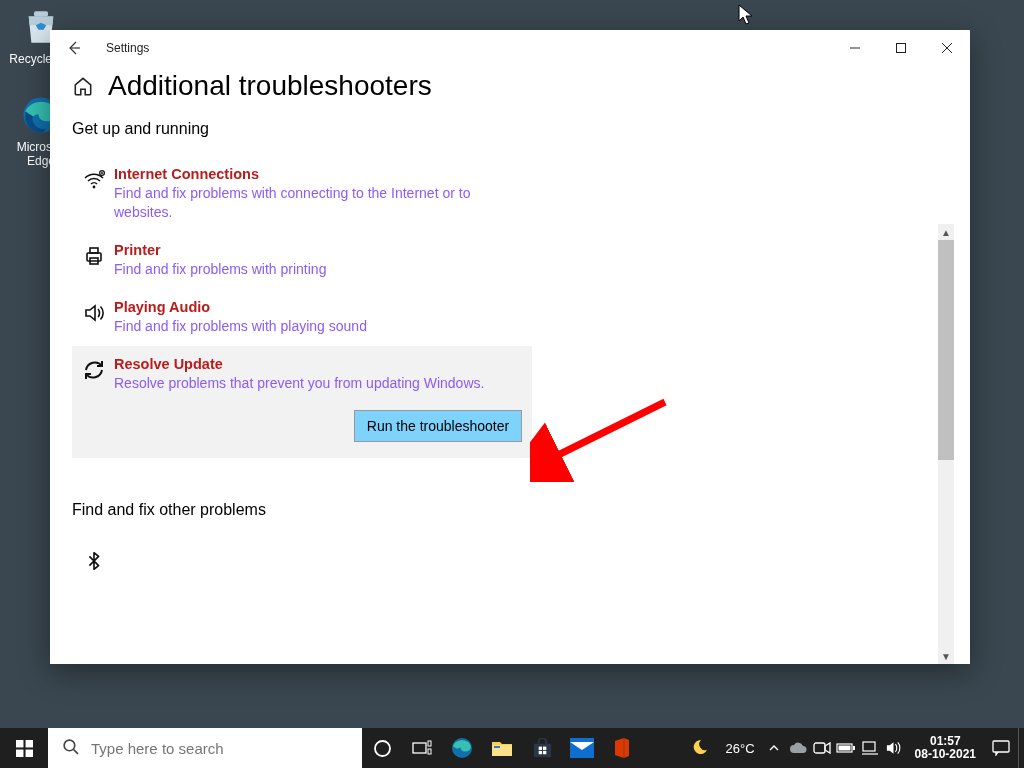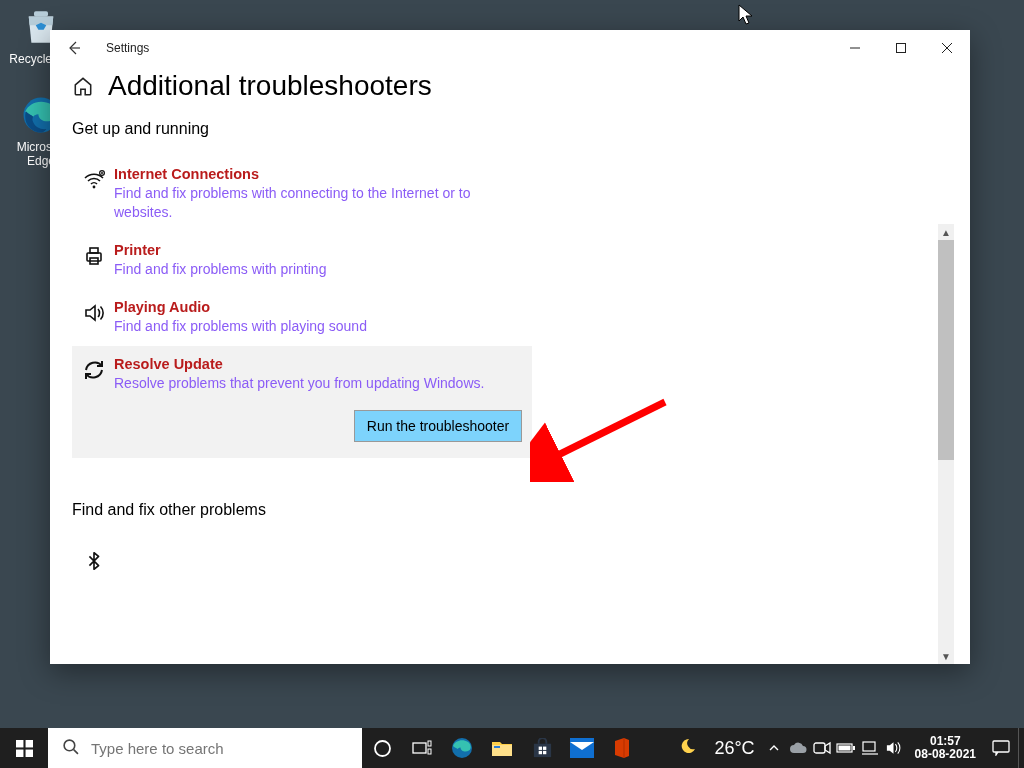--- a/index.html
+++ b/index.html
@@ -44,21 +44,21 @@
     .start { width:48px; height:40px; display:flex; align-items:center; justify-content:center; cursor:pointer; }
     .search-box { background:#fff; height:40px; width:314px; display:flex; align-items:center; cursor:text; }
     .search-box .mag { margin: 0 12px 0 14px; color:#333; }
     .search-box input { border:none; outline:none; font-size:15px; color:#666; width: 240px; background:transparent; }
     .tb-btn { width:30px; height:40px; display:flex; align-items:center; justify-content:center; cursor:pointer; position:relative; }
     .tb-btn.wide{ width:40px; }
     .tb-spacer { flex:1; }
     .tray { display:flex; align-items:center; gap:2px; padding-right:2px; }
     .tray .ic { width:22px; height:40px; display:flex; align-items:center; justify-content:center; cursor:pointer; font-size:13px; }
     .clock { text-align:center; line-height:1.05; font-size:12px; padding: 0 8px; cursor:pointer;font-weight:bold; }
-    .weather { display:flex; align-items:center; gap:18px; padding:0 8px; cursor:pointer; font-size:18px; }
+    .weather { display:flex; align-items:center; gap:18px; padding:0 8px; cursor:pointer; font-size:13px; }
 
     .scrollbar { position:absolute; right:16px; top:158px; bottom:0; width:16px; background:#f0f0f0; display:flex; flex-direction:column; align-items:center; }
     .scrollbar .sbtn{ width:16px; height:16px; display:flex; align-items:center; justify-content:center; color:#555; cursor:pointer; font-size:10px; }
     .scrollbar .thumb{ width:16px; flex: 0 0 220px; background:#c0c0c0; margin-top:0; cursor:pointer; }
 
     .cursor { position:absolute; top:4px; left:738px; pointer-events:none; }
   </style>
 </head>
 <body>
 
@@ -335,21 +335,21 @@
     <div class="ic">
         <svg width="17" height="16" viewBox="0 0 18 16">
           <path d="M2 5v6h3l4 3V2L5 5z" fill="#fff"></path>
           <path d="M11 4c2 2 2 6 0 8M13.5 2c3 3 3 9 0 12" stroke="#fff" fill="none" stroke-width="1.2"></path>
         </svg>
       </div>
   </div>
 
   <div class="clock">
     <div>01:57</div>
-    <div>08-08-2021</div>
+    <div>08-10-2021</div>
   </div>
 
   <div class="tb-btn" style="width:34px">
       <svg width="18" height="16" viewBox="0 0 18 16">
         <rect x="1" y="1" width="16" height="11" rx="1" fill="none" stroke="#fff" stroke-width="1.3"></rect>
         <path d="M6 12l-2 3v-3" fill="none" stroke="#fff" stroke-width="1.3"></path>
       </svg>
     </div>
   <div style="width:6px;height:40px;border-left:1px solid #555;cursor:pointer"></div>
 </div>

